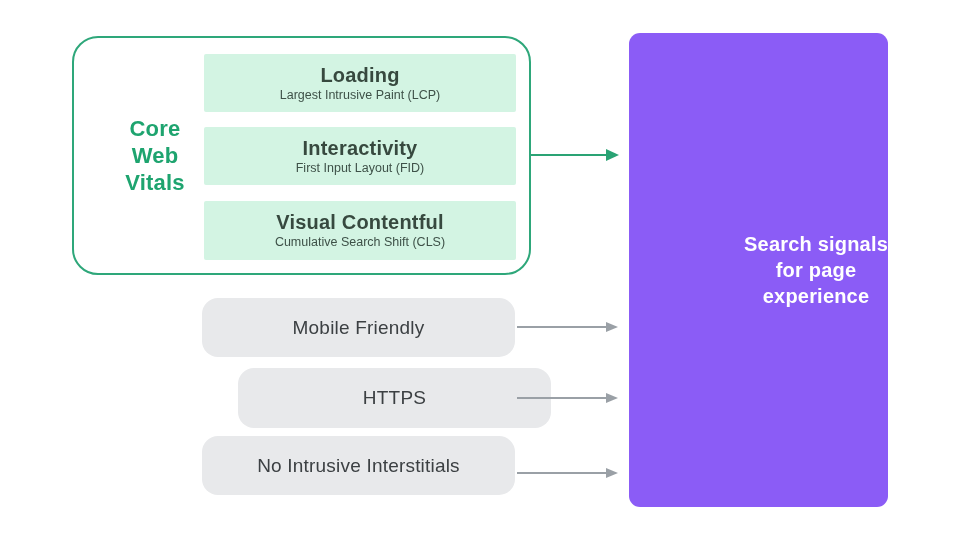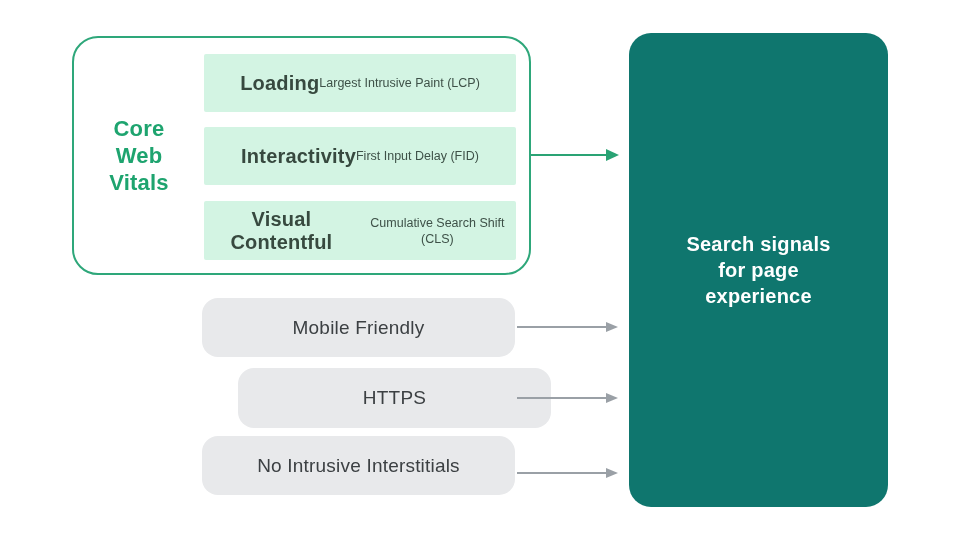--- a/index.html
+++ b/index.html
@@ -18,38 +18,38 @@
   .cwv-frame {
     position: absolute;
     left: 72px; top: 36px;
     width: 459px; height: 239px;
     border: 2px solid #2ea77a;
     border-radius: 26px;
     background: #ffffff;
   }
   .cwv-label {
     position: absolute;
-    left: 0; top: 0;
+    left: 16px; top: 0;
     width: 130px; height: 100%;
     display: flex; align-items: center; justify-content: center;
     color: #1ea46f;
     font-size: 22px;
     font-weight: 700;
     line-height: 27px;
     text-align: center;
     white-space: pre-line;
     letter-spacing: 0.2px;
   }
   .mint-box {
     position: absolute;
     left: 130px;
     width: 312px; height: 58px;
     background: #d3f4e3;
     border-radius: 2px;
-    display: flex; flex-direction: row;
+    display: flex; flex-direction: column;
     align-items: center; justify-content: center;
     text-align: center;
   }
   .mint-box.b1 { top: 16px; }
   .mint-box.b2 { top: 89px; }
   .mint-box.b3 { top: 163px; height: 59px; }
   .mint-title {
     color: #37493f;
     font-size: 20px;
     font-weight: 600;
@@ -81,23 +81,23 @@
     font-size: 19px;
     font-weight: 500;
     letter-spacing: 0.2px;
   }
 
   
   .blue-box {
     position: absolute;
     left: 629px; top: 33px;
     width: 259px; height: 474px;
-    background: #0f766e;
-    border-radius: 22px;
-    display: flex; align-items: center; justify-content: center;
+    background: #8b5cf6;
+    border-radius: 11px;
+    display: flex; align-items: center; justify-content: flex-end;
   }
   .blue-text {
     color: #ffffff;
     font-size: 20px;
     font-weight: 700;
     line-height: 26px;
     text-align: center;
     white-space: pre-line;
     letter-spacing: 0.2px;
   }
@@ -138,21 +138,21 @@
 Web
 Vitals</div>
 
     <div class="mint-box b1">
       <div class="mint-title">Loading</div>
       <div class="mint-sub">Largest Intrusive Paint (LCP)</div>
     </div>
 
     <div class="mint-box b2">
       <div class="mint-title">Interactivity</div>
-      <div class="mint-sub">First Input Delay (FID)</div>
+      <div class="mint-sub">First Input Layout (FID)</div>
     </div>
 
     <div class="mint-box b3">
       <div class="mint-title">Visual Contentful</div>
       <div class="mint-sub">Cumulative Search Shift (CLS)</div>
     </div>
   </div>
 
   <div class="arrow green">
     <div class="shaft"></div>

